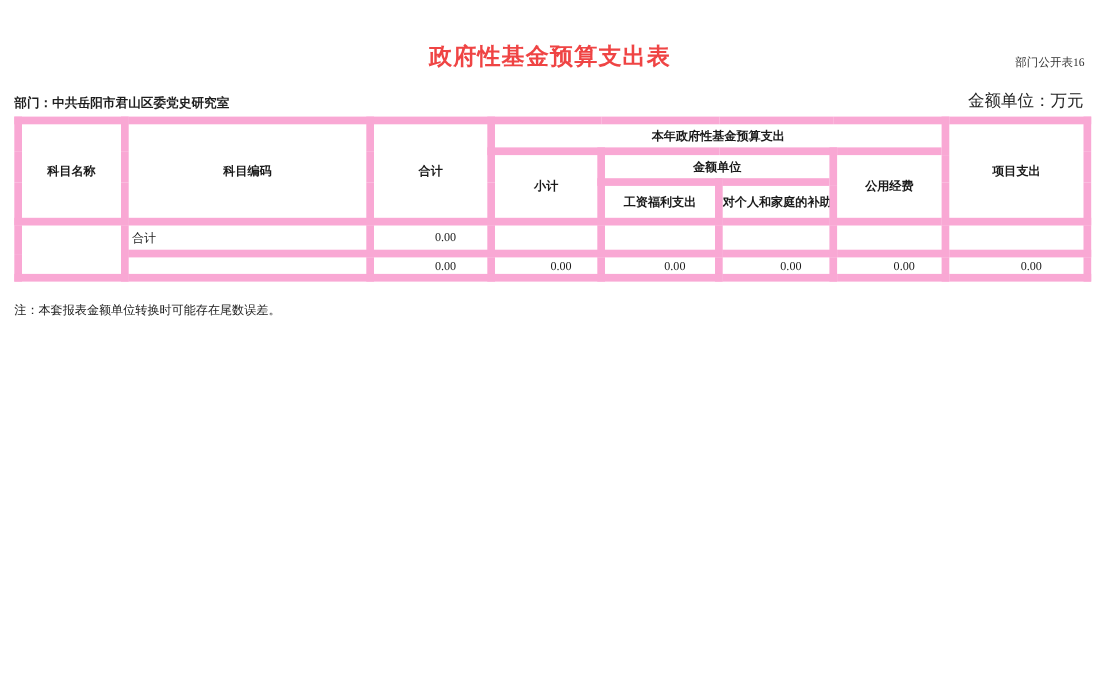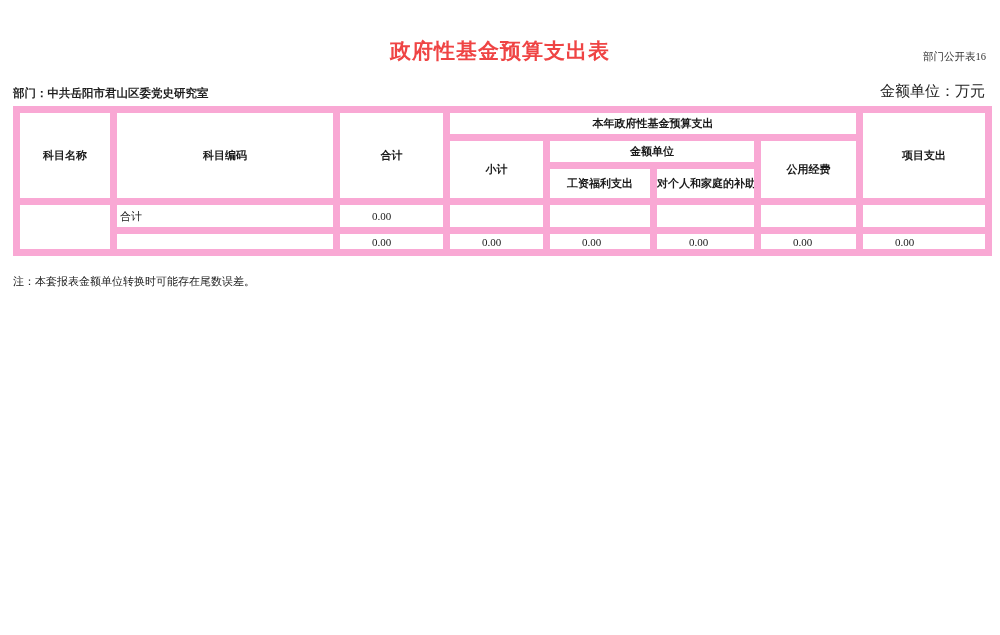--- a/index.html
+++ b/index.html
@@ -64,21 +64,21 @@
   }
   .budget-table .group-head { border-bottom-width: 2px; }
   .budget-table tbody tr td { border-top-width: 1px; }
   .budget-table tbody tr.first-data-row td { border-top: 2px solid #4a4a4a; }
   .row-h1 { height: 28px; }
   .row-h2 { height: 28px; }
   .row-h3 { height: 36px; }
   .data-row-1 { height: 29px; }
   .data-row-2 { height: 22px; }
   td.cell-label { text-align: left; padding-left: 3px; }
-  td.cell-num { text-align: left; padding-right: 5px; padding-left: 32px; }
+  td.cell-num { text-align: center; padding-right: 5px; padding-left: 32px; }
 
   .footnote {
     margin: 18px 0 0 13px;
     font-size: 11px;
     color: #222222;
   }
 </style>
 </head>
 <body>
 

